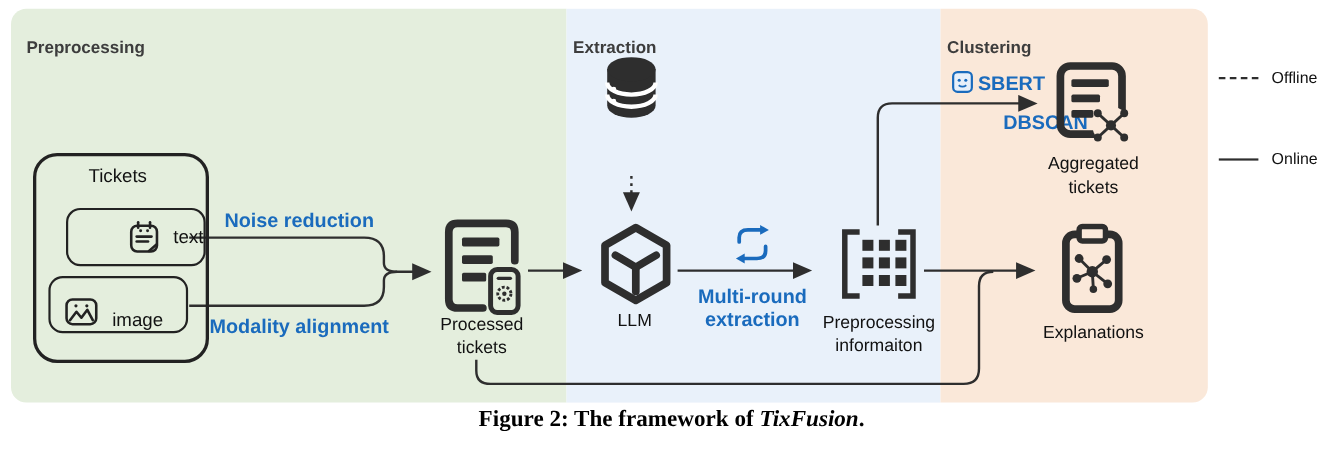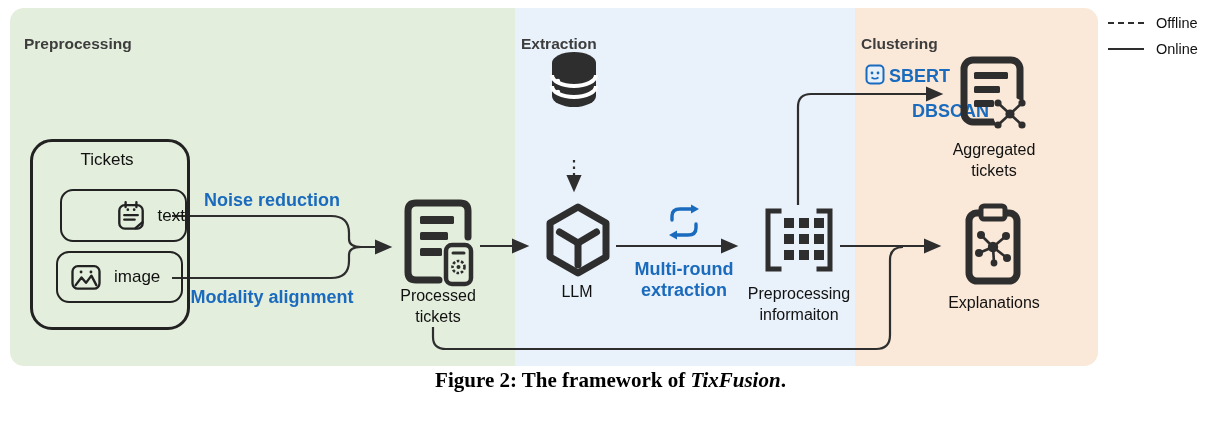--- a/index.html
+++ b/index.html
@@ -6,37 +6,37 @@
   #fig{position:relative;width:1221px;height:433px;background:#ffffff;
        font-family:"Liberation Sans",sans-serif;overflow:hidden;}
   .panel{position:absolute;top:8px;height:358px;}
   .panel-pre{left:10px;width:505px;background:#e4eedd;border-radius:14px 0 0 14px;}
   .panel-ext{left:515px;width:340px;background:#e9f1fa;}
   .panel-clu{left:855px;width:243px;background:#fae8d9;border-radius:0 14px 14px 0;}
   .panel-title{position:absolute;top:11px;font-size:15.5px;font-weight:bold;color:#3d3d3d;margin-top:24px;}
   .pt-pre{left:24px;} .pt-ext{left:521px;} .pt-clu{left:861px;}
 
   .legend{position:absolute;left:1108px;top:10px;width:108px;}
-  .legend-row{display:flex;align-items:center;height:26px;}
+  .legend-row{display:flex;align-items:center;height:26px;margin-top:48px;}
   .legend-line{width:36px;margin-right:12px;border-top:2.2px solid #2e2e2e;}
   .legend-line.dashed{border-top-style:dashed;}
   .legend-label{font-size:14.5px;color:#111;}
 
   svg.connectors{position:absolute;left:0;top:0;pointer-events:none;}
   .icon{position:absolute;}
 
   .tickets-outer{position:absolute;left:30px;top:139px;width:154px;height:185px;
        border:3.2px solid #222;border-radius:22px;}
   .tickets-title{position:absolute;left:30px;top:150px;width:154px;text-align:center;
        font-size:17px;color:#111;}
   .mini-box{position:absolute;width:127px;height:53px;border:2.4px solid #222;
        border-radius:13px;display:flex;align-items:center;gap:9px;padding-left:9px;
        box-sizing:border-box;}
   .mini-text{left:60px;top:189px;justify-content:flex-end;}
-  .mini-image{left:56px;top:251px;height:52px;}
+  .mini-image{left:44px;top:251px;height:52px;align-items:flex-end;}
   .mini-label{font-size:17px;color:#111;}
 
   .node-label{position:absolute;text-align:center;font-size:16px;color:#111;
        line-height:21px;}
   .lb-processed{left:393px;top:285px;width:90px;}
   .lb-kb{left:532px;top:115px;width:84px;}
   .lb-llm{left:547px;top:281px;width:60px;}
   .lb-discrim{left:737px;top:283px;width:124px;}
   .lb-agg{left:952px;top:139px;width:84px;}
   .lb-expl{left:945px;top:292px;width:98px;}

